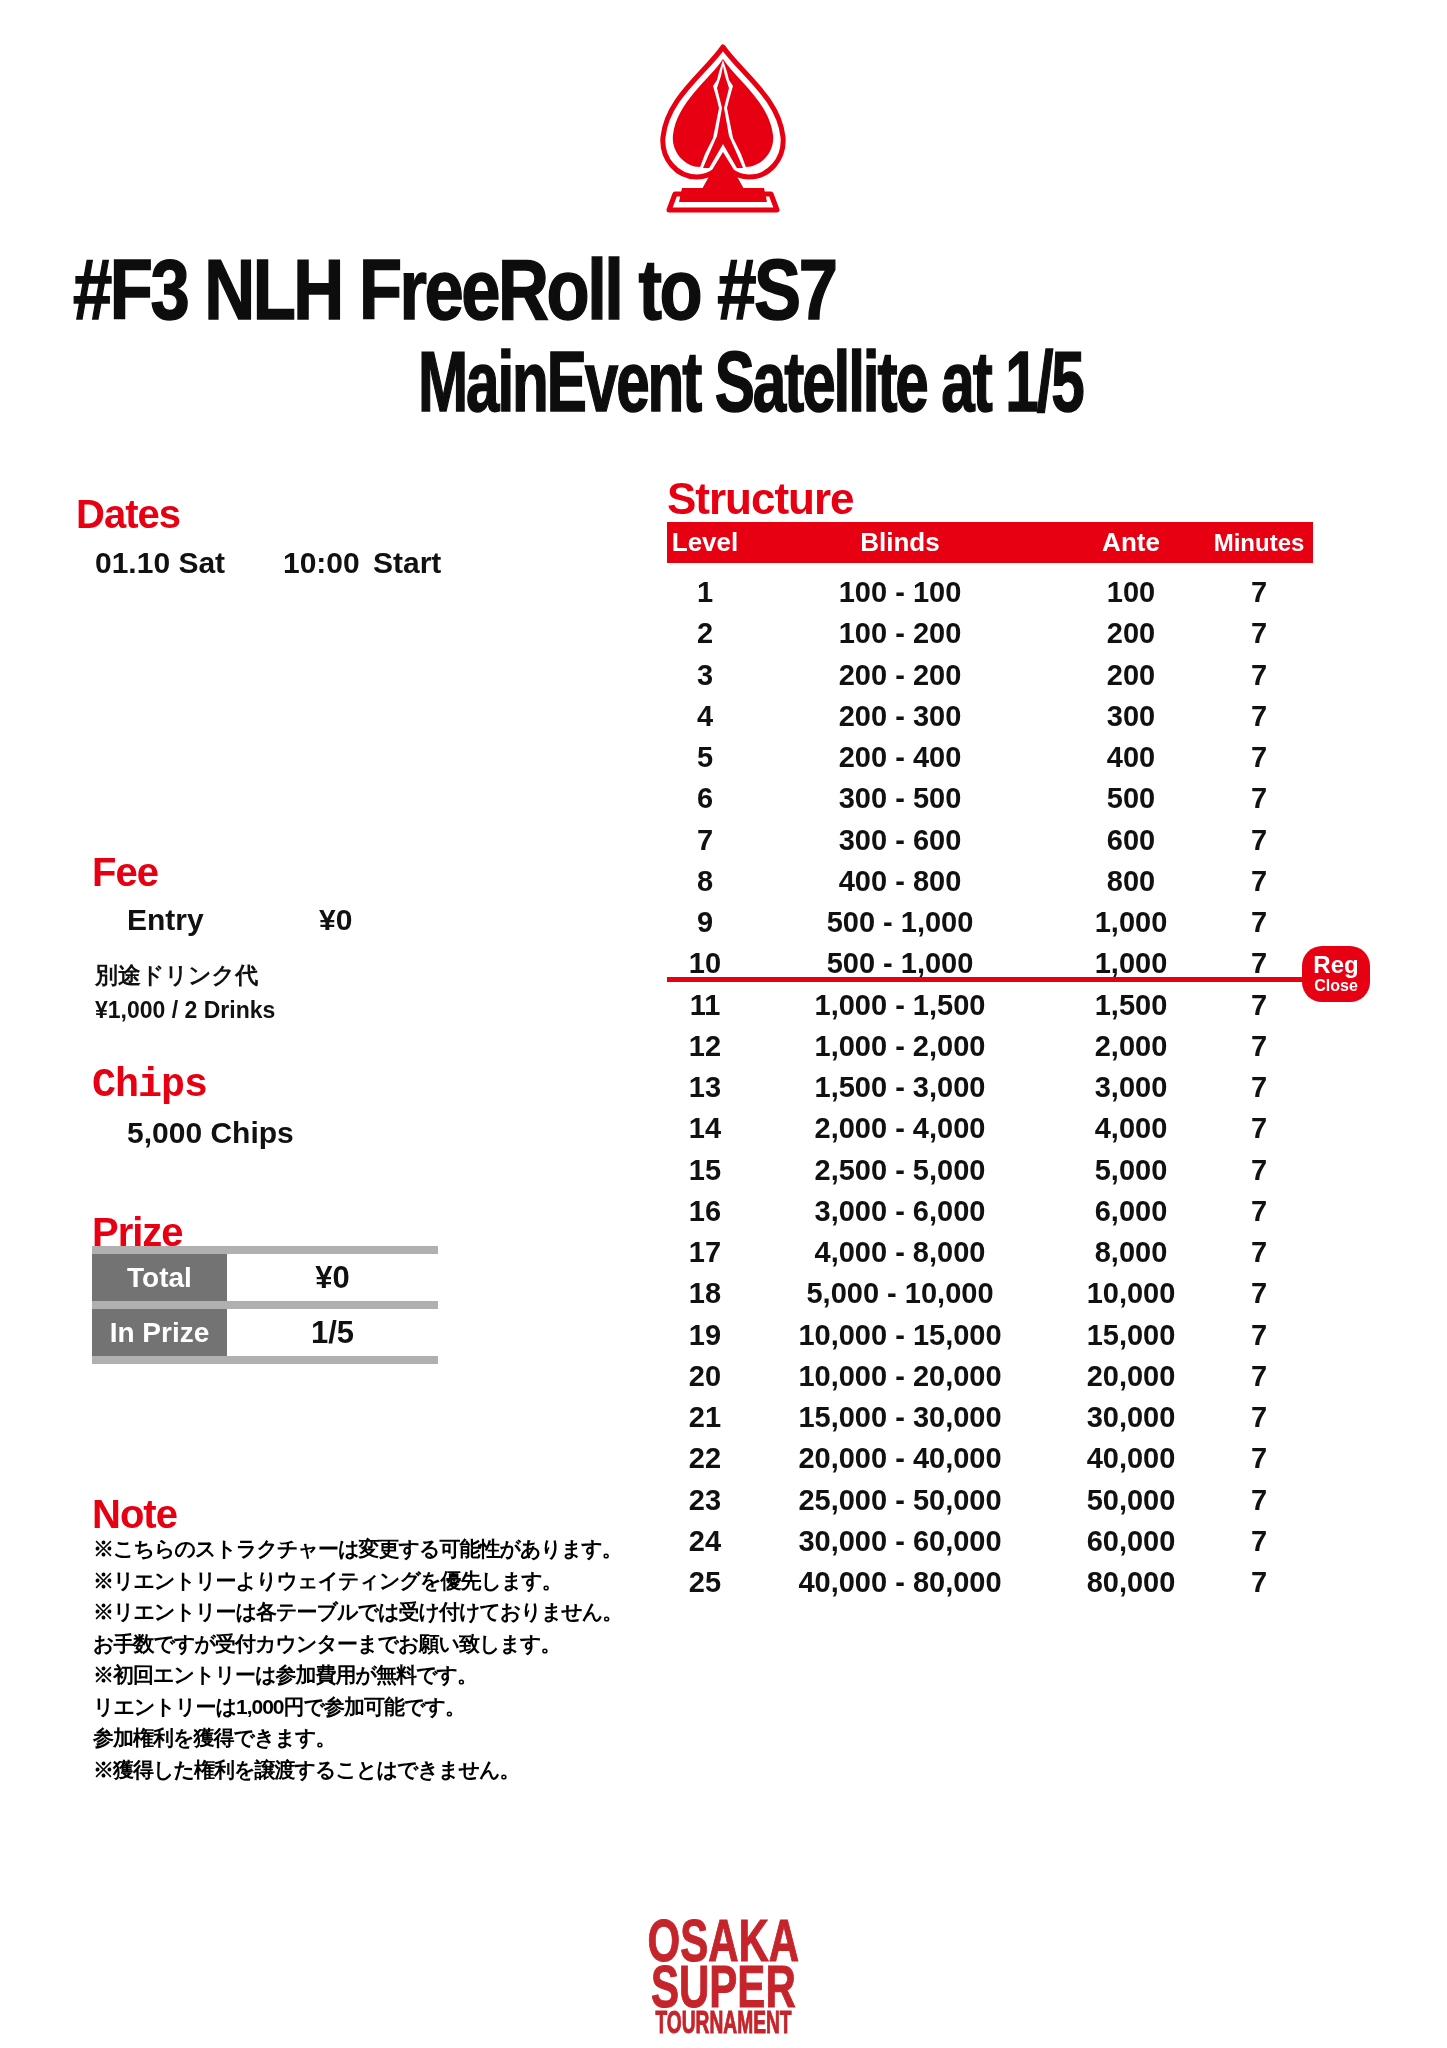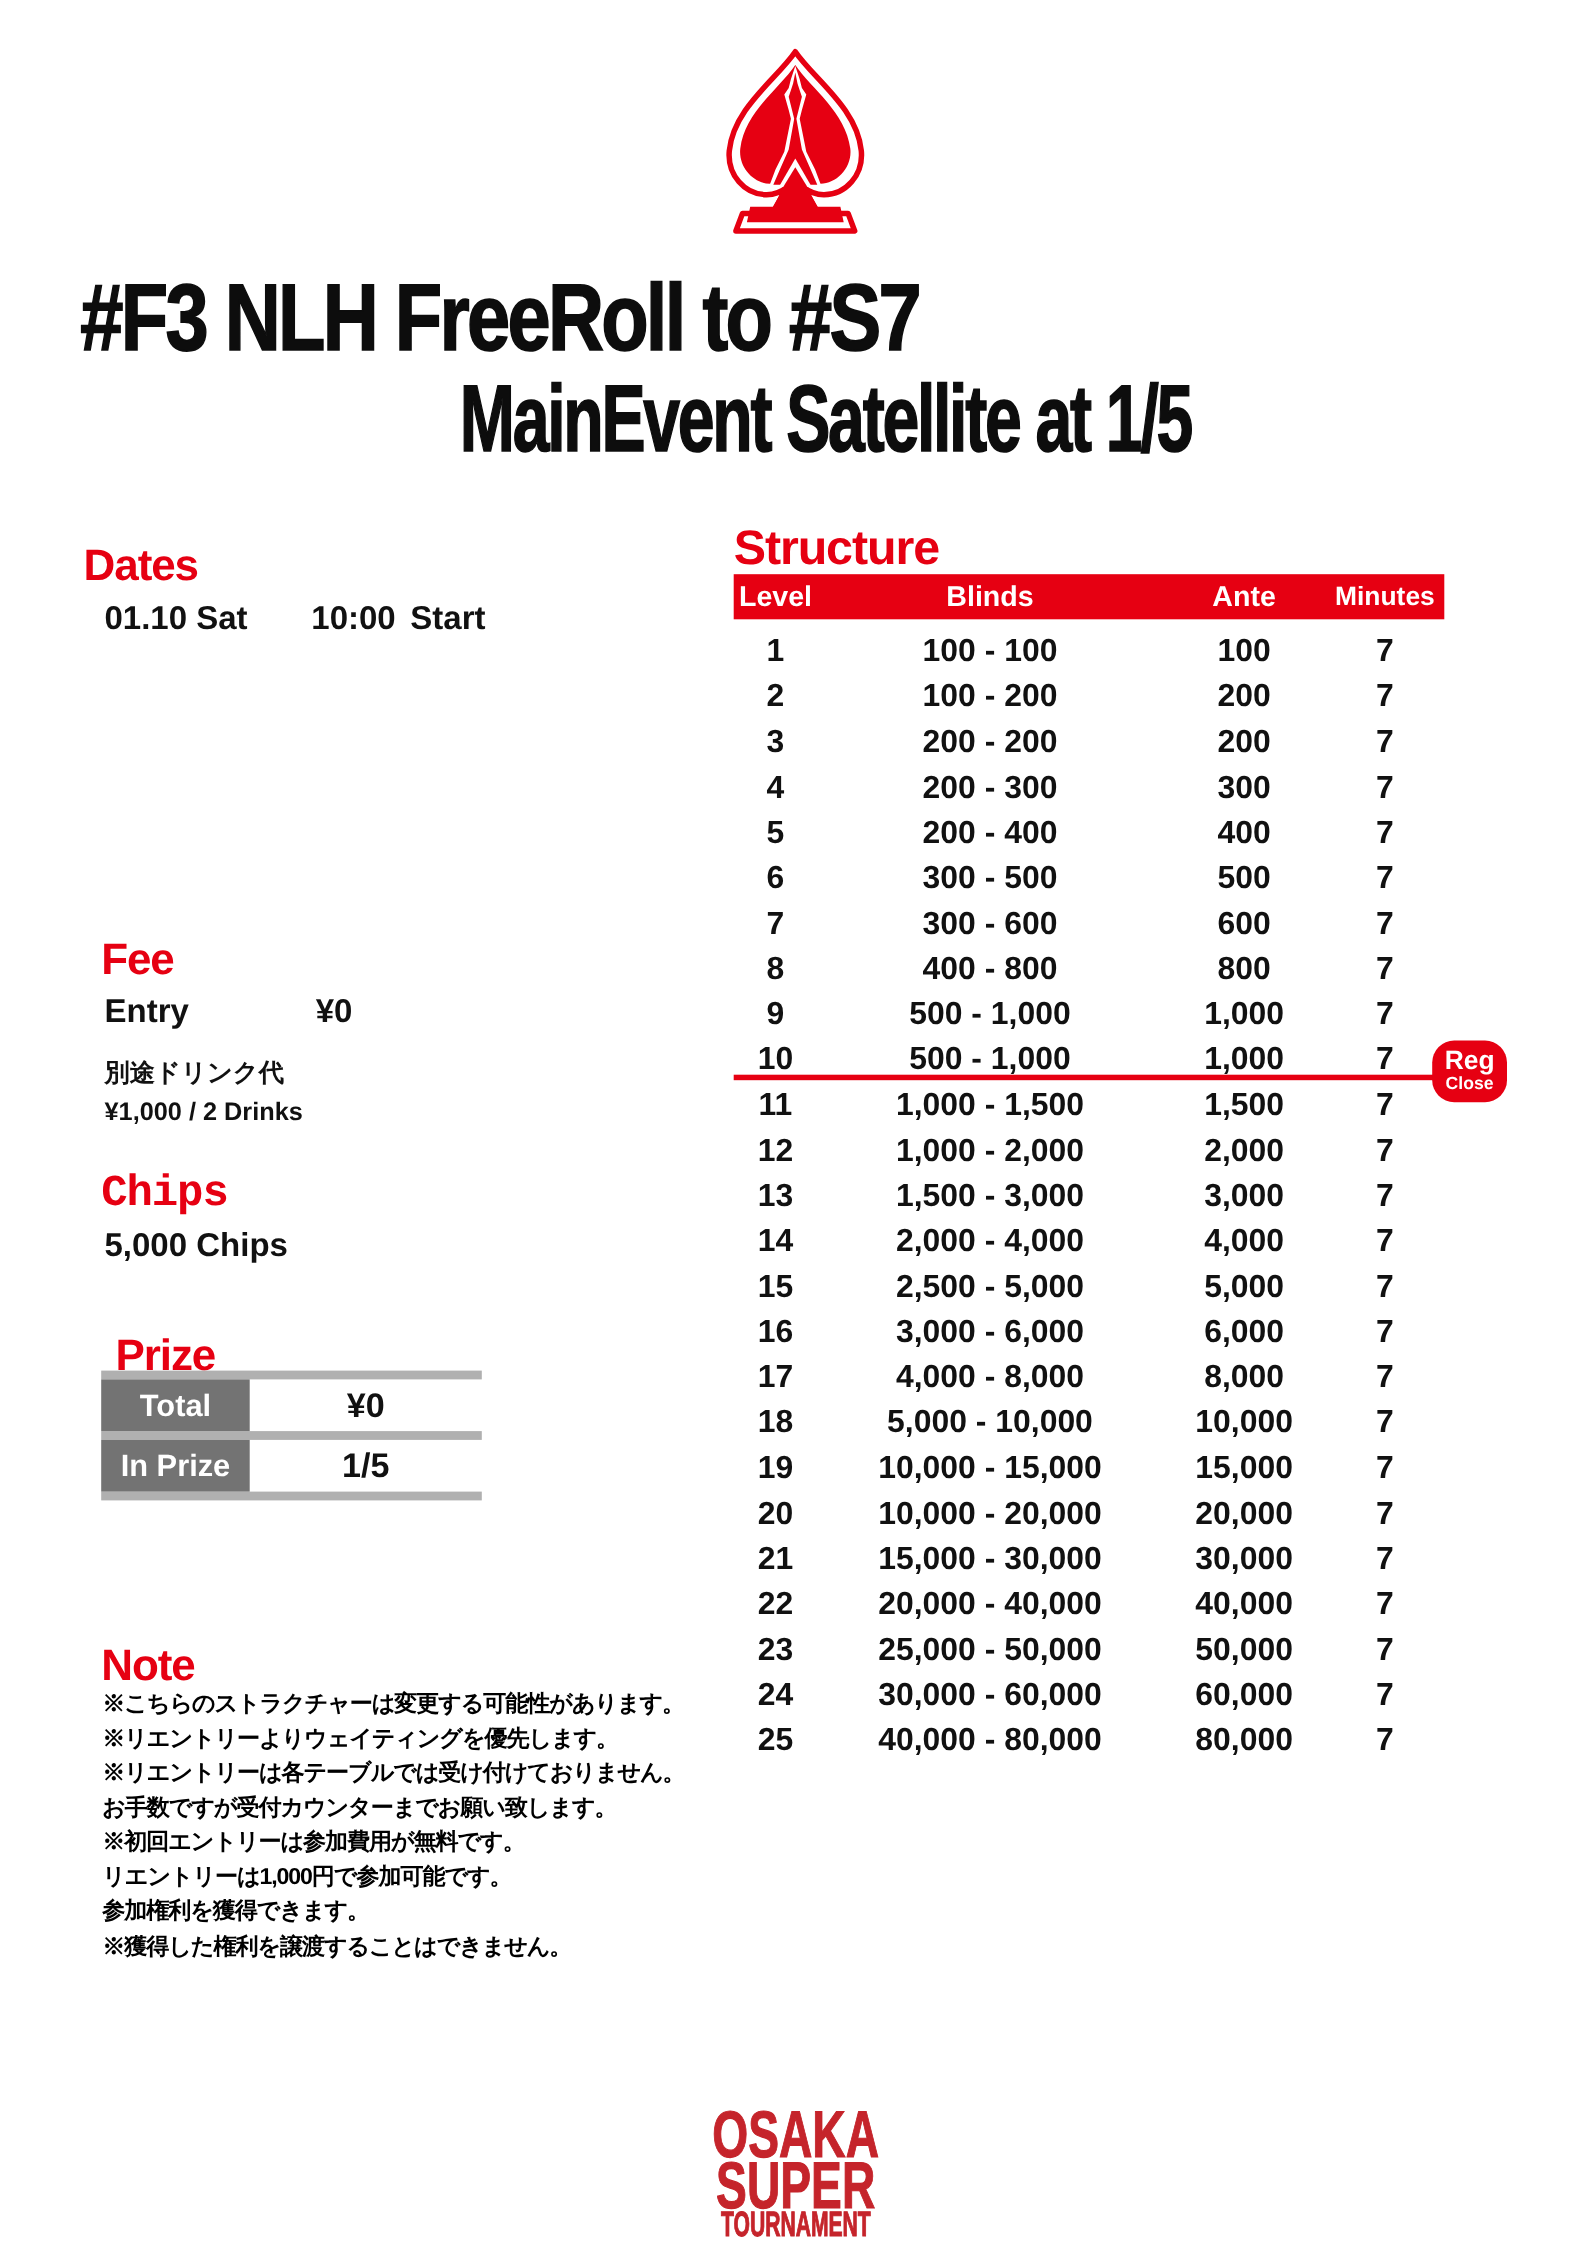--- a/index.html
+++ b/index.html
@@ -18,21 +18,21 @@
   
   .title-line {
     position:absolute; color:#0d0d0d; font-weight:700; font-size:86px;
     letter-spacing:-3px; white-space:nowrap; transform-origin:left top;
     -webkit-text-stroke:1.5px #0d0d0d;
   }
   #title-line1 { left:73px; top:240px; transform:scaleX(0.82); }
   #title-line2 { left:418px; top:332px; transform:scaleX(0.70); }
 
   
-  .body-bold { position:absolute; font-weight:700; font-size:30px; color:#111; white-space:nowrap; }
+  .body-bold { position:absolute; font-weight:700; font-size:30px; color:#111; white-space:nowrap;margin-left:32px; }
   .small-bold { position:absolute; font-weight:700; font-size:23px; color:#111; white-space:nowrap; }
 
   
   .prize-table { position:absolute; left:92px; top:1246px; width:346px; }
   .gray-bar { width:346px; height:8px; background:#b0b0b0; }
   .prize-row { display:flex; align-items:stretch; height:47px; }
   .prize-label-cell {
     width:135px; background:#737373; color:#fff; font-weight:700; font-size:28px;
     display:flex; align-items:center; justify-content:center;
   }
@@ -112,21 +112,21 @@
 
   <div class="sec-heading" style="left:92px; top:850px;">Fee</div>
   <div class="body-bold" style="left:95px; top:903px;">Entry</div>
   <div class="body-bold" style="left:287px; top:903px;">¥0</div>
   <div class="small-bold" style="left:95px; top:960px;">別途ドリンク代</div>
   <div class="small-bold" style="left:95px; top:997px;">¥1,000 / 2 Drinks</div>
 
   <div class="sec-heading" style="left:92px; top:1063px;font-family:Liberation Mono, monospace;">Chips</div>
   <div class="body-bold" style="left:95px; top:1116px;">5,000 Chips</div>
 
-  <div class="sec-heading" style="left:105px; top:1210px;">Prize</div>
+  <div class="sec-heading" style="left:92px; top:1210px;">Prize</div>
   <div class="prize-table">
     <div class="gray-bar"></div>
     <div class="prize-row">
       <div class="prize-label-cell">Total</div>
       <div class="prize-value-cell">¥0</div>
     </div>
     <div class="gray-bar"></div>
     <div class="prize-row">
       <div class="prize-label-cell">In Prize</div>
       <div class="prize-value-cell">1/5</div>

